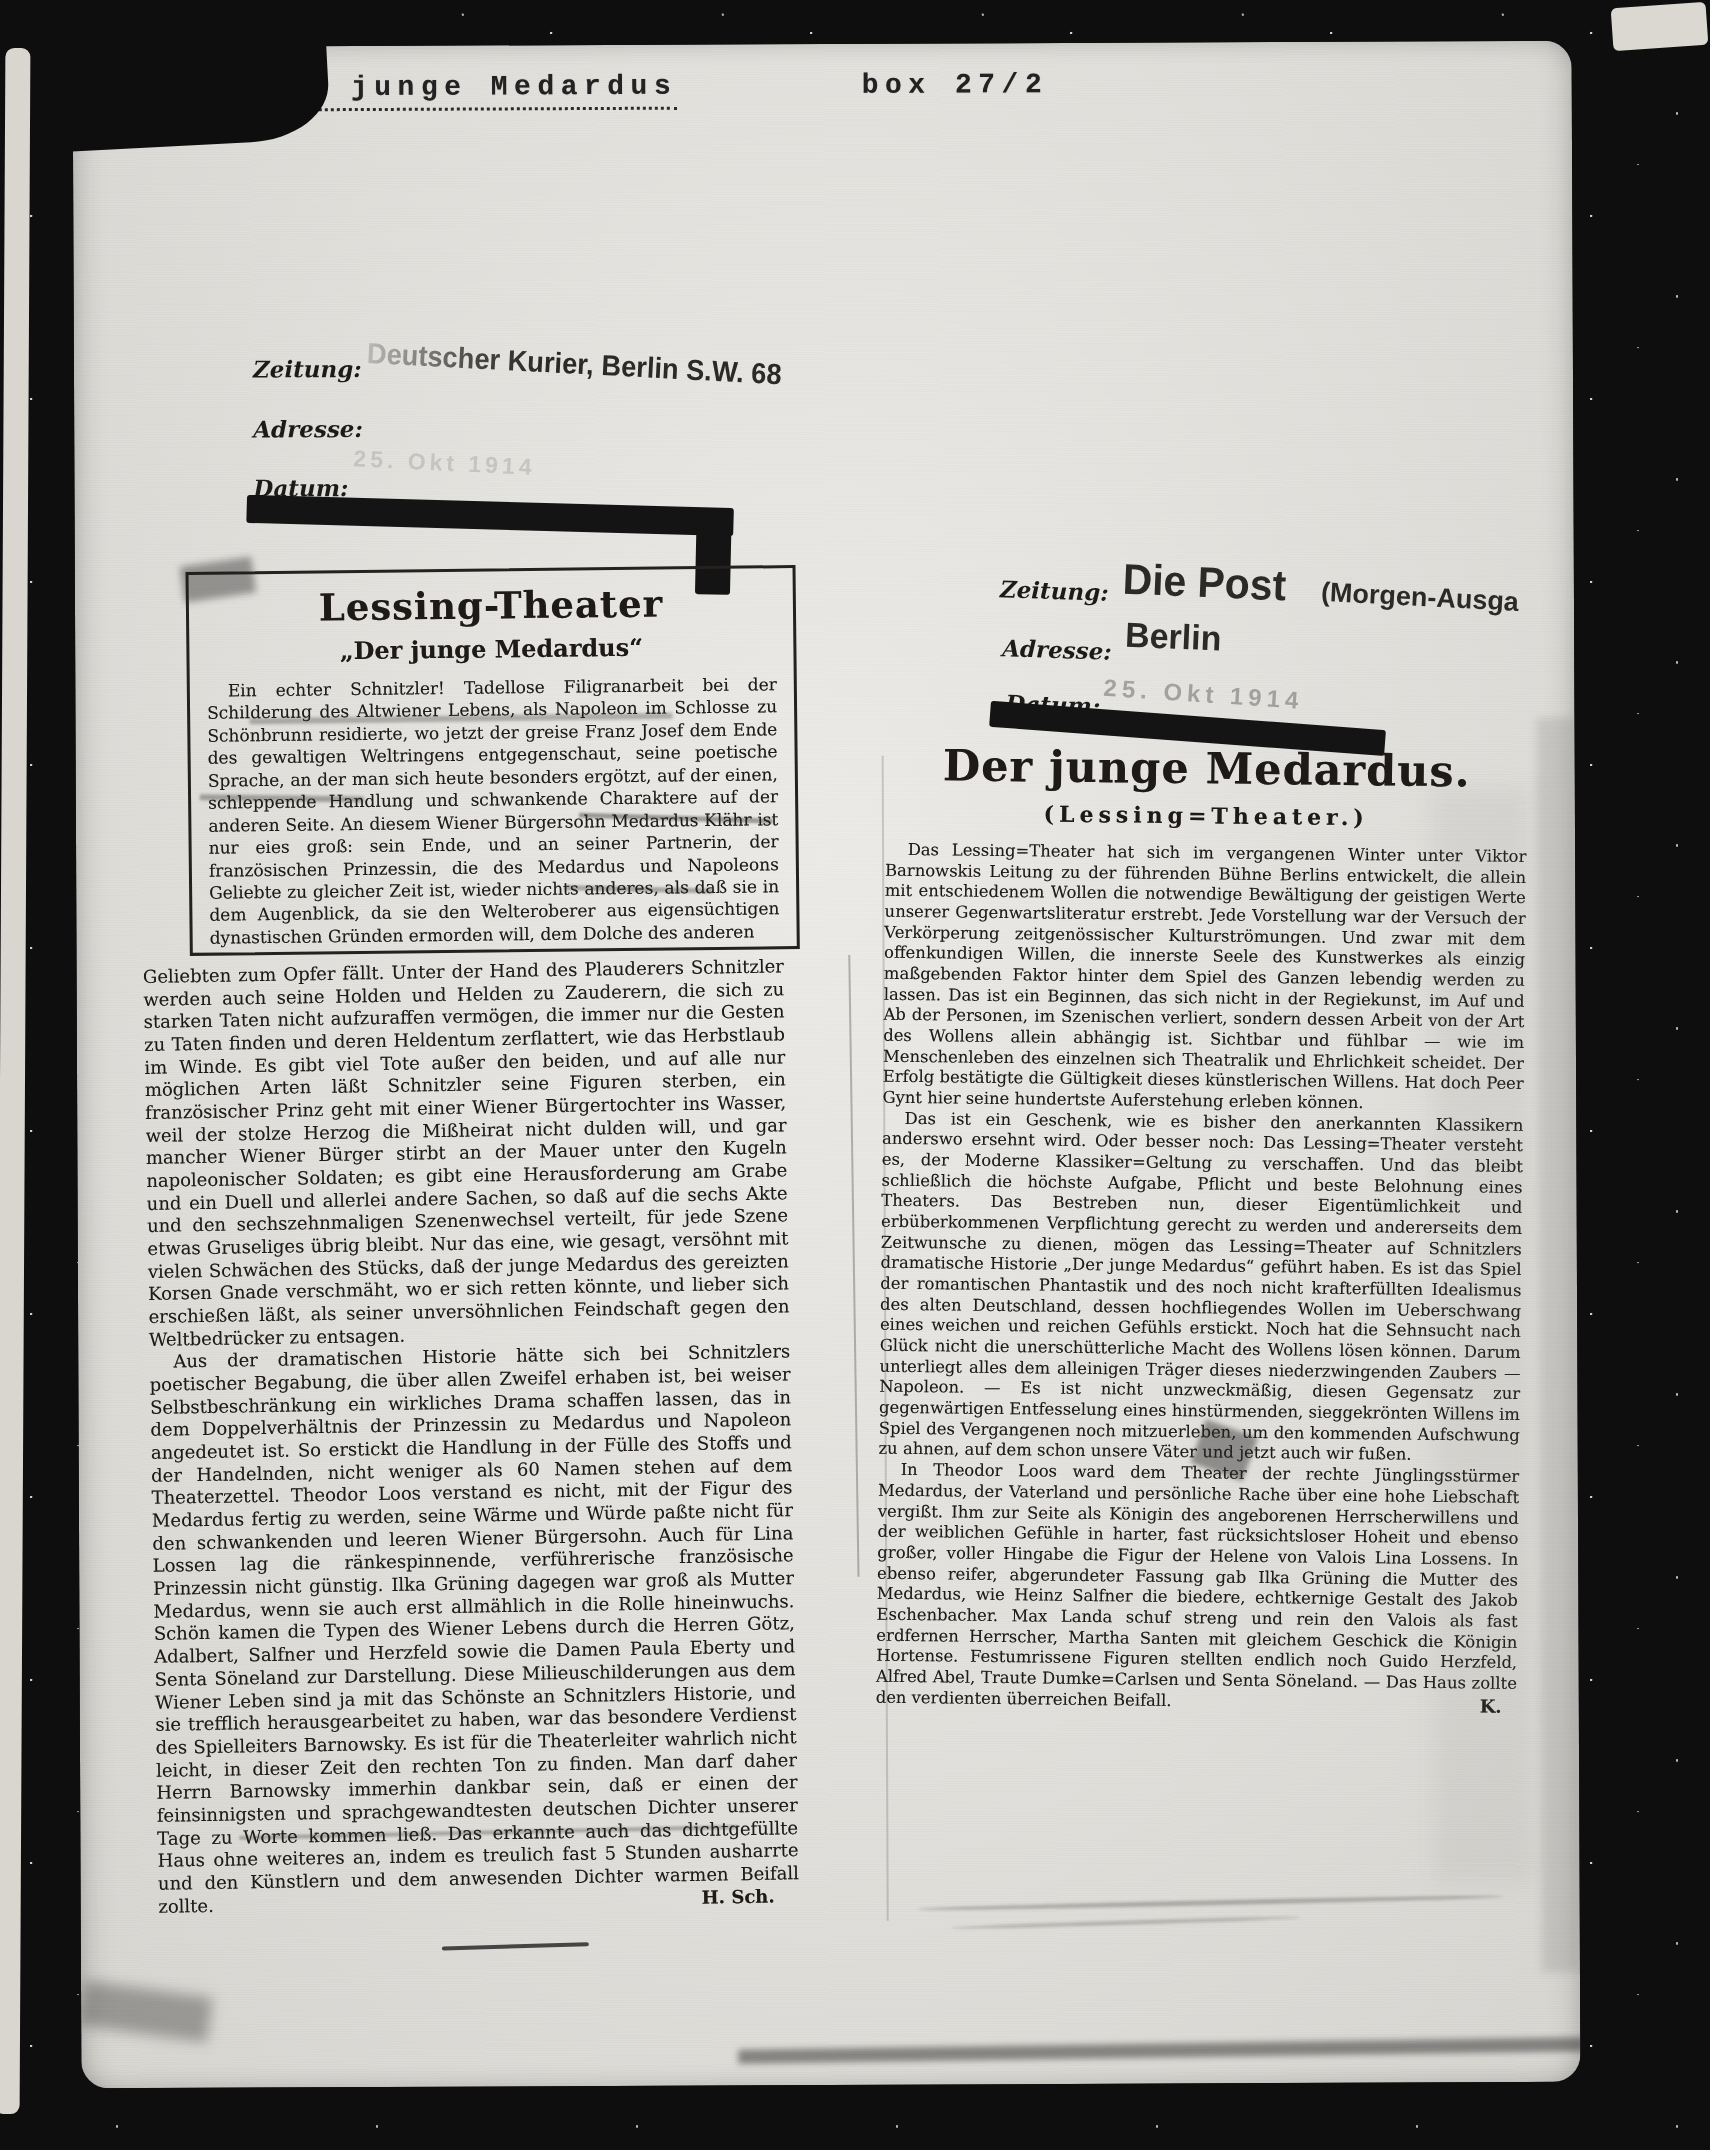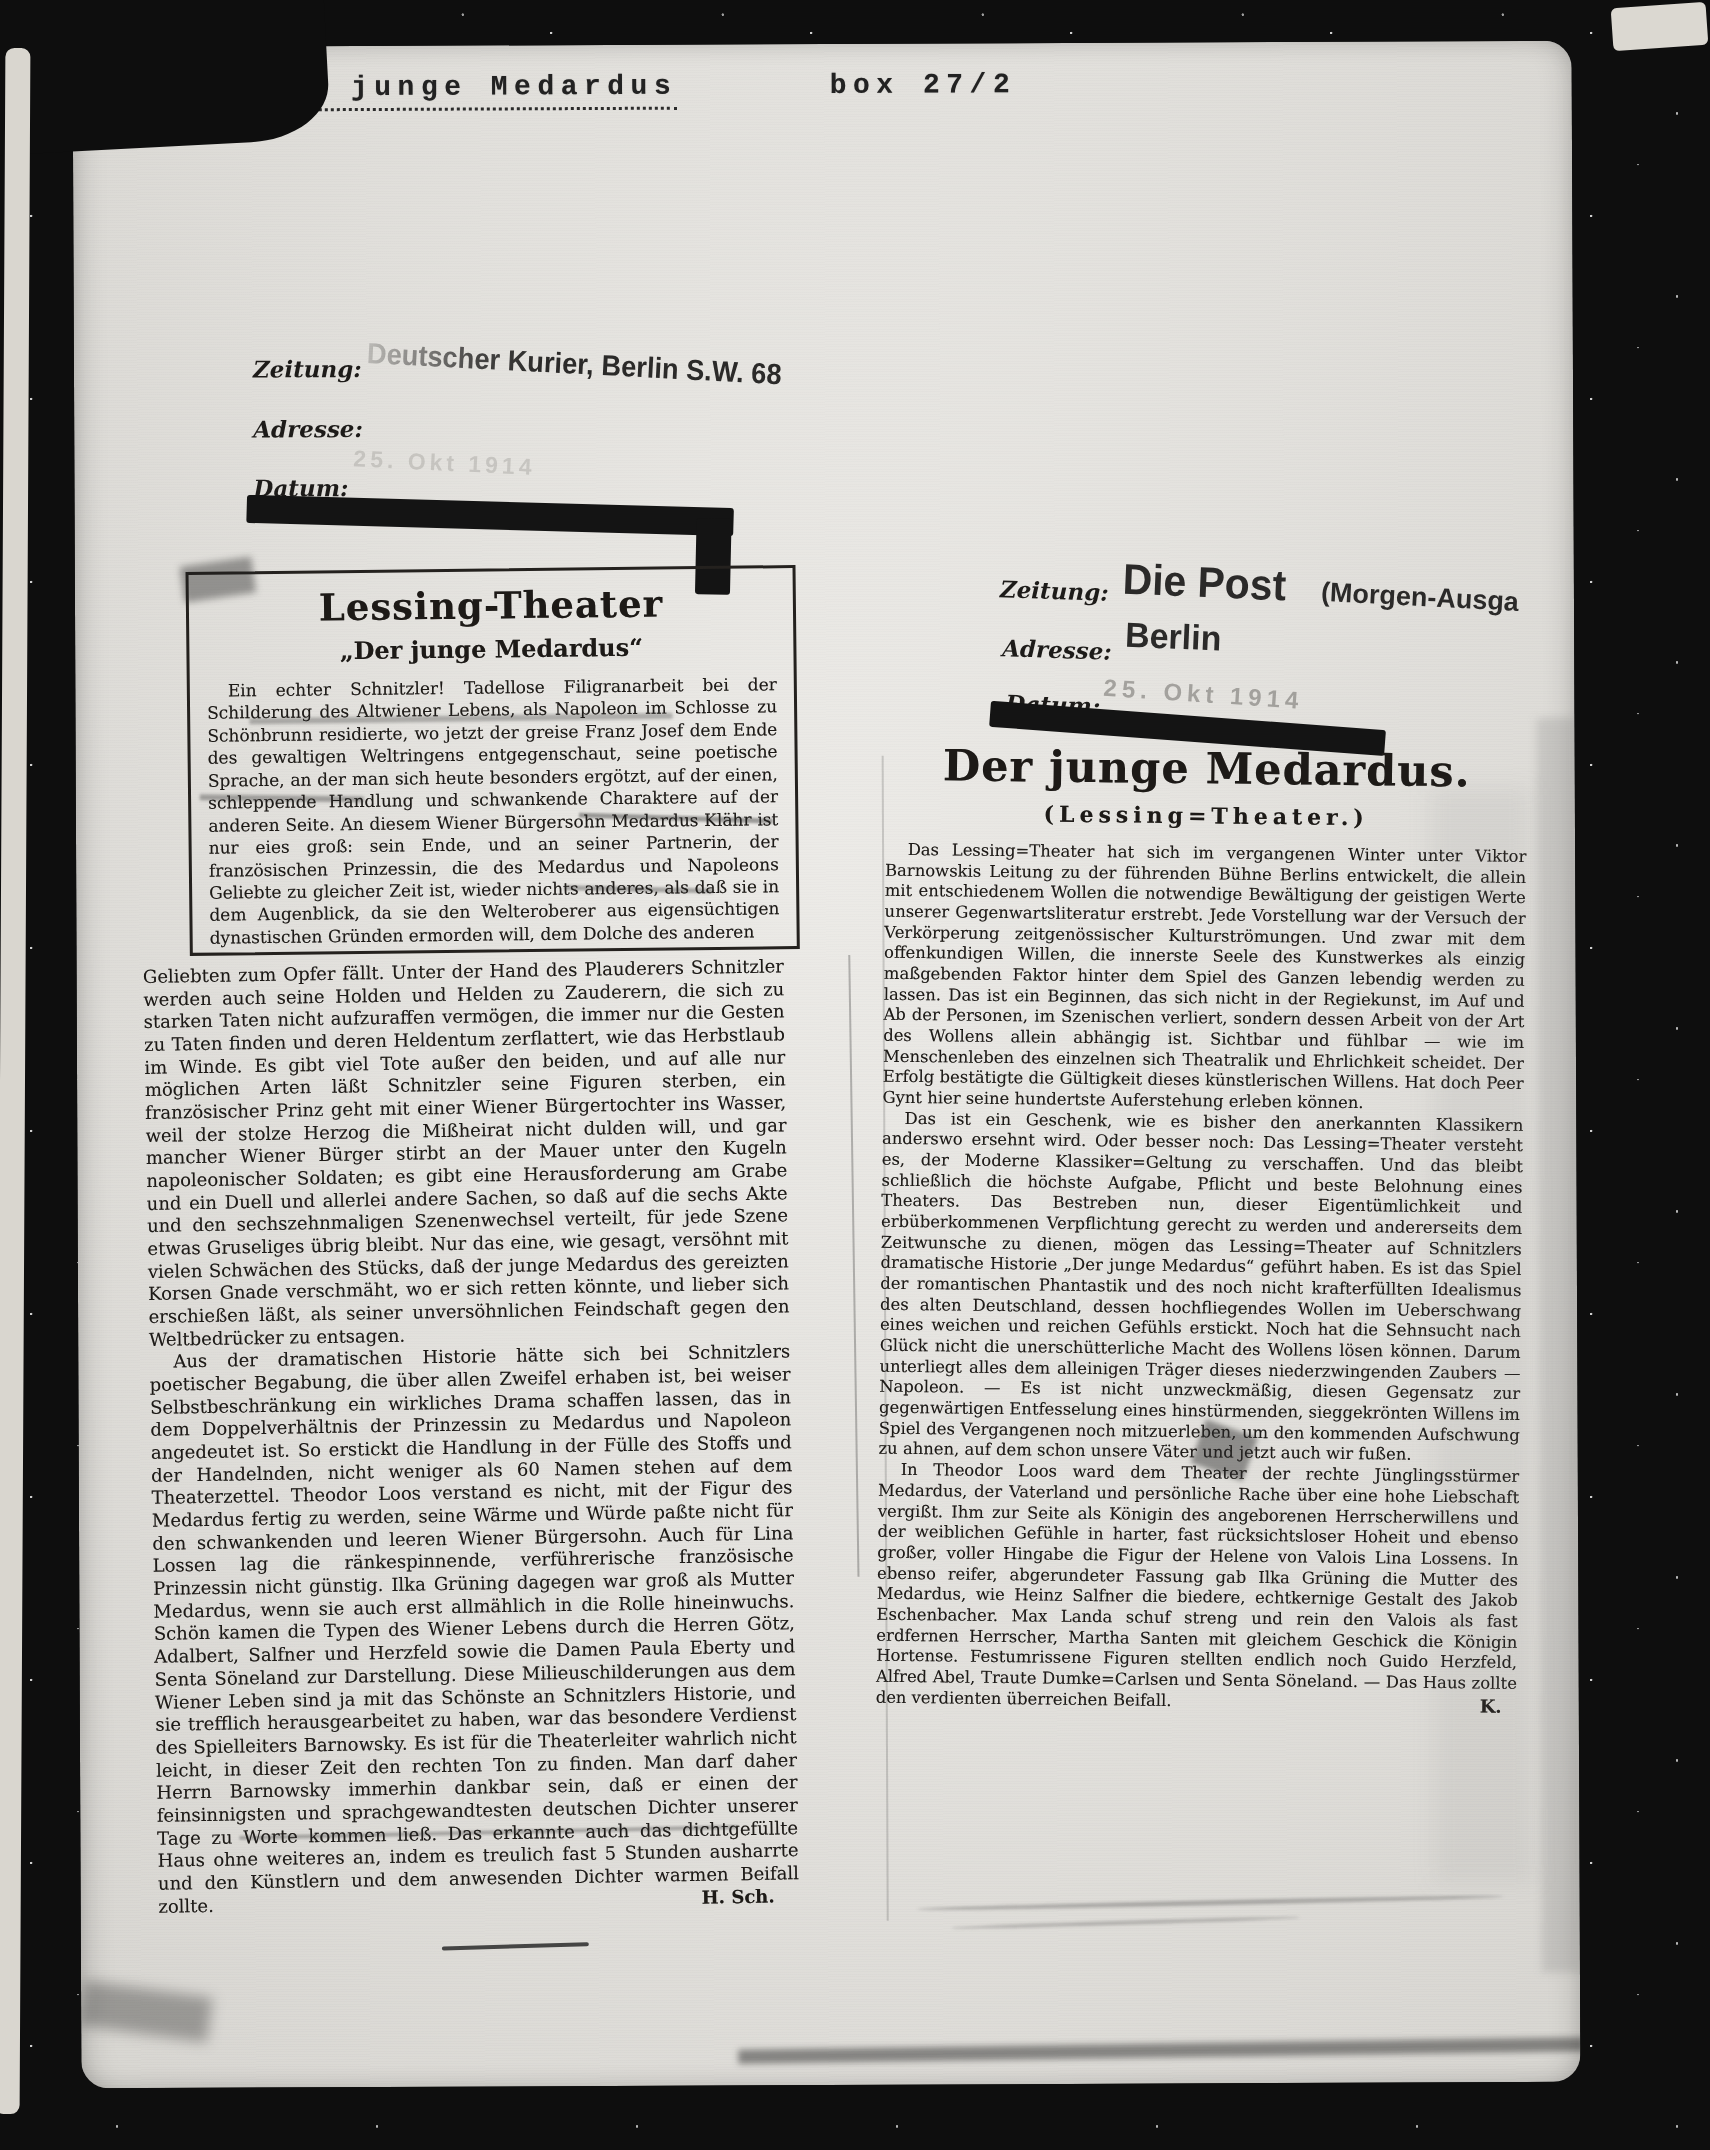--- a/index.html
+++ b/index.html
@@ -42,21 +42,21 @@
   .bar{background:#141414;border-radius:3px;}
   .smudge{pointer-events:none;}
 </style>
 </head>
 <body>
 
 <div class="abs page">
 
   <div class="abs typed" style="left:87px;top:26px;font-size:28px;letter-spacing:8px;">22.</div>
   <div class="abs typed" style="left:185px;top:26px;font-size:28px;letter-spacing:6.5px;border-bottom:3px dotted #2b2b2b;padding-bottom:5px;">Der junge Medardus</div>
-  <div class="abs typed" style="left:757px;top:26px;font-size:28px;letter-spacing:6.5px;">box 27/2</div>
+  <div class="abs typed" style="left:789px;top:26px;font-size:28px;letter-spacing:6.5px;">box 27/2</div>
 
   <div class="abs smudge" style="left:31px;top:16px;width:39px;height:59px;border-left:2px solid rgba(45,45,45,.55);border-top:2px solid rgba(45,45,45,.5);transform:rotate(-1deg);"></div>
   <div class="abs smudge" style="left:60px;top:79px;width:124px;height:1.5px;background:rgba(60,60,60,.22);transform:rotate(1deg);"></div>
 
   <div class="abs stamp-label" style="left:179px;top:309px;">Zeitung:</div>
   <div class="abs stamp-value" style="left:294px;top:291px;font-size:29px;transform:rotate(3.2deg) scaleX(.94);transform-origin:left top;
               -webkit-mask-image:linear-gradient(90deg, rgba(0,0,0,.2) 0, rgba(0,0,0,.85) 26%, #000 42%);
               mask-image:linear-gradient(90deg, rgba(0,0,0,.2) 0, rgba(0,0,0,.85) 26%, #000 42%);">Deutscher Kurier, Berlin S.W. 68</div>
   <div class="abs stamp-label" style="left:179px;top:369px;">Adresse:</div>
   <div class="abs stamp-label" style="left:179px;top:428px;">Datum:</div>

